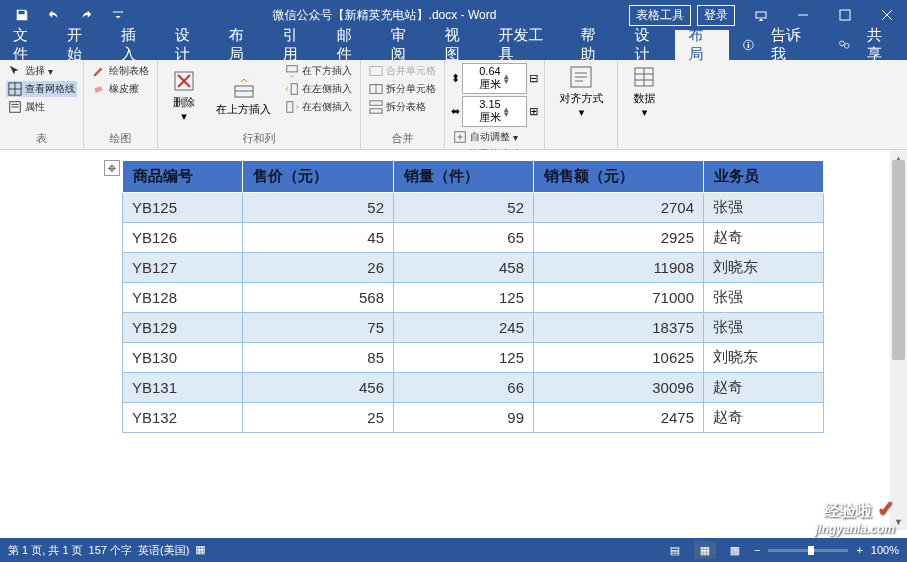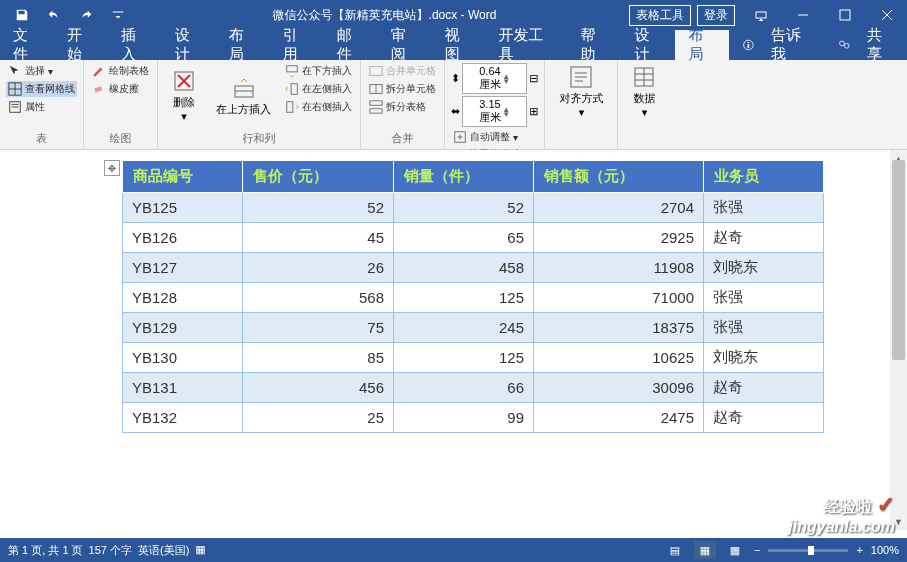--- a/index.html
+++ b/index.html
@@ -27,38 +27,38 @@
 .rbig{display:flex;flex-direction:column;align-items:center;padding:2px 8px;gap:2px;justify-content:center}
 .rbig svg{width:24px;height:24px}
 .rbig-label{font-size:11px;text-align:center}
 .spin{display:flex;align-items:center;gap:2px}
 .spin-box{background:#fff;border:1px solid #ababab;padding:1px 16px;font-size:11px;width:65px;display:flex;justify-content:space-between;align-items:center}
 .spin-arrows{display:flex;flex-direction:column;line-height:5px;font-size:8px;color:#666}
 .doc-area{position:relative;height:380px;overflow:hidden;background:#fff}
 .doc-scroll{position:absolute;top:0;left:0;right:17px;bottom:0;overflow:hidden}
 .tbl-anchor{position:absolute;left:104px;top:10px;width:16px;height:16px;border:1px solid #999;display:flex;align-items:center;justify-content:center;font-size:10px;color:#666}
 .dtable{position:absolute;left:122px;top:10px;border-collapse:collapse;font-size:15px}
-.dtable th{background:#4472c4;color:#bef264;font-weight:bold;text-align:left;padding:6px 10px;border:1px solid #fff}
+.dtable th{background:#4472c4;color:#0f172a;font-weight:bold;text-align:left;padding:6px 10px;border:1px solid #fff}
 .dtable td{border:1px solid #9cc2e5;padding:5px 9px;color:#333}
 .dtable tr.even td{background:#deeaf6}
 .dtable tr.odd td{background:#fff}
 .dtable .num{text-align:right}
 .vscroll{position:absolute;right:0;top:0;width:17px;height:100%;background:#f0f0f0}
 .vscroll-thumb{position:absolute;left:2px;right:2px;top:10px;height:200px;background:#c1c1c1;border-radius:2px}
 .vscroll-arr{position:absolute;left:0;right:0;height:17px;display:flex;align-items:center;justify-content:center;font-size:9px;color:#666}
 .statusbar{position:absolute;bottom:0;left:0;right:0;height:24px;background:#2b579a;color:#fff;font-size:11px;display:flex;align-items:center;padding:0 8px;justify-content:space-between}
 .status-left{display:flex;gap:6px;}
 .status-right{display:flex;gap:8px;align-items:center}
 .view-btn{width:22px;height:18px;display:flex;align-items:center;justify-content:center}
 .view-btn.active{background:#40628e}
 .zoom-slider{width:80px;height:3px;background:#6a87b5;position:relative}
 .zoom-thumb{position:absolute;left:40px;top:-3px;width:6px;height:9px;background:#fff}
 .watermark{position:absolute;right:12px;bottom:26px;color:#fff;font-size:16px;font-weight:bold;text-shadow:1px 1px 2px rgba(0,0,0,0.7);display:flex;flex-direction:column;align-items:flex-end}
 .watermark .chk{color:#d42;font-size:22px}
-.watermark .url{font-size:16px;font-style:italic}
+.watermark .url{font-size:12px;font-style:italic}
 </style>
 </head>
 <body>
 
 <div class="titlebar">
   <div class="qat">
     <div class="qat-btn">
         <svg viewBox="0 0 16 16">
           <path d="M2 2h10l2 2v10H2V2zm2 1v4h7V3H4zm1 7h6v3H5v-3z"></path>
         </svg>

